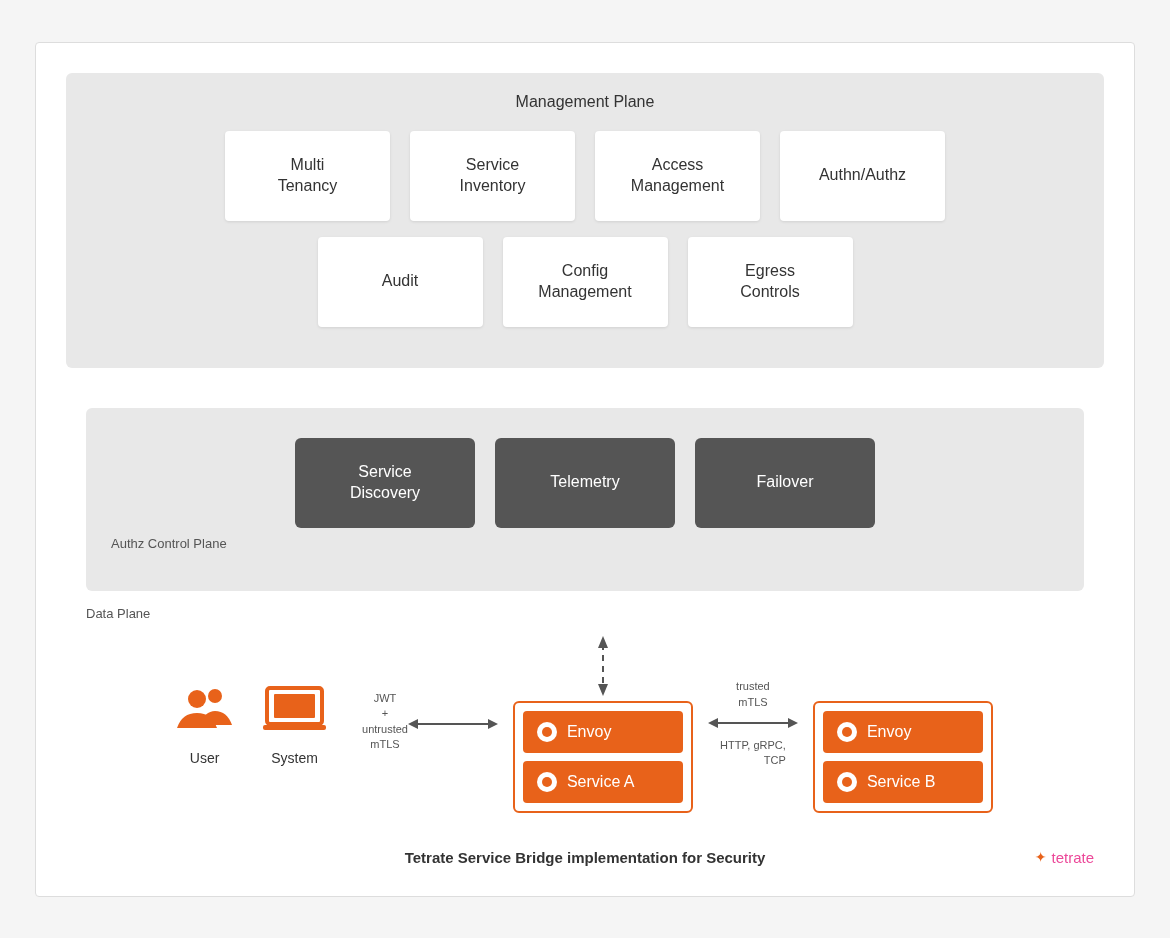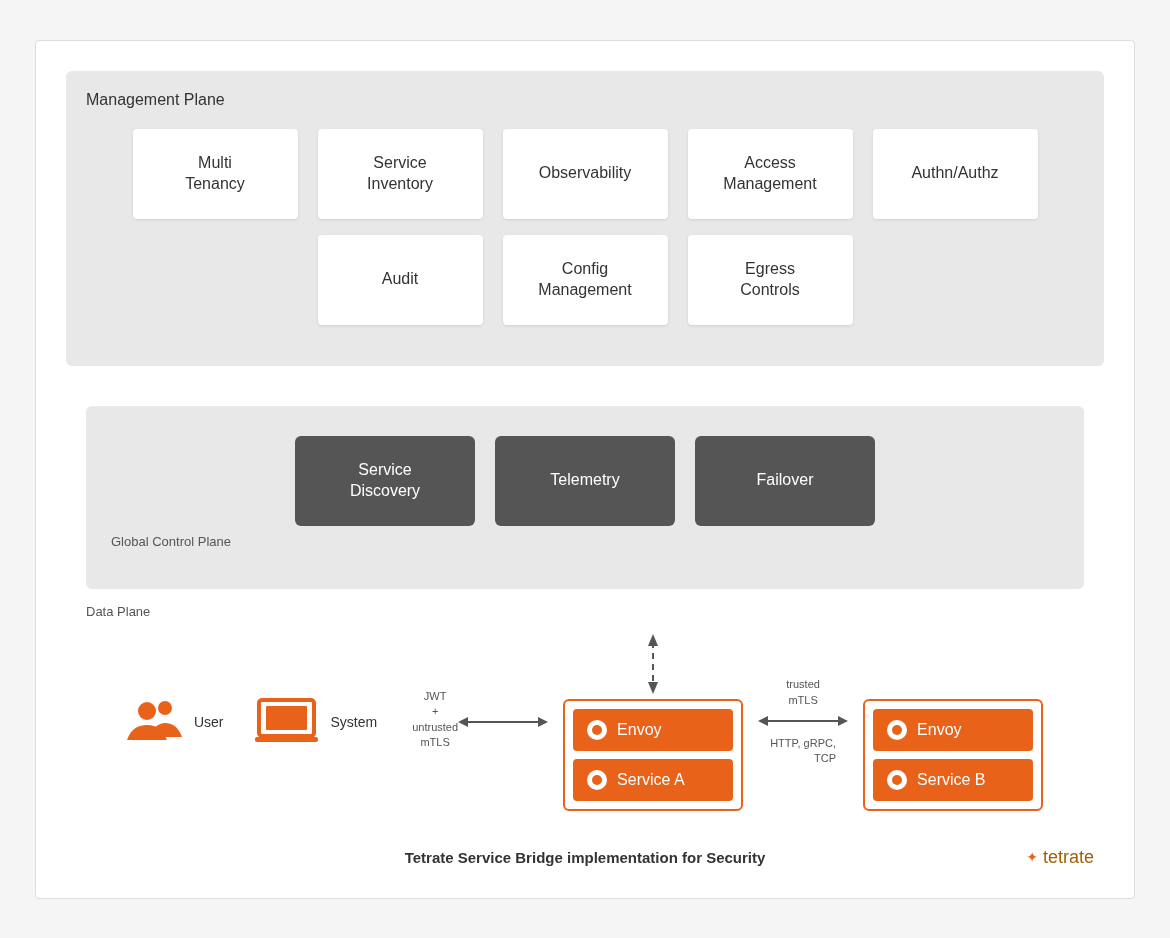--- a/index.html
+++ b/index.html
@@ -25,20 +25,21 @@
     
     .management-plane {
       background: #e8e8e8;
       border-radius: 6px;
       padding: 20px 20px 25px 20px;
       margin-bottom: 20px;
       position: relative;
     }
 
     .plane-label-top {
+      text-align: center;
       font-size: 16px;
       color: #333;
       margin-bottom: 20px;
     }
 
     .mgmt-row {
       display: flex;
       justify-content: center;
       gap: 20px;
       margin-bottom: 16px;
@@ -118,21 +119,21 @@
     .data-plane-content {
       display: flex;
       align-items: center;
       justify-content: center;
       gap: 0;
       position: relative;
     }
 
     .user-item {
       display: flex;
-      flex-direction: row;
+      flex-direction: column;
       align-items: center;
       gap: 12px;
     }
 
     .user-label {
       font-size: 14px;
       color: #333;
     }
 
     
@@ -256,41 +257,40 @@
 <body>
 
 <div class="main-container">
 
   <div class="management-plane">
     <div class="plane-label-top">Management Plane</div>
 
     <div class="mgmt-row">
       <div class="mgmt-box">Multi<br>Tenancy</div>
       <div class="mgmt-box">Service<br>Inventory</div>
-      <div class="mgmt-box">Observability</div>
       <div class="mgmt-box">Access<br>Management</div>
       <div class="mgmt-box">Authn/Authz</div>
     </div>
 
     <div class="mgmt-row">
       <div class="mgmt-box">Audit</div>
       <div class="mgmt-box">Config<br>Management</div>
       <div class="mgmt-box">Egress<br>Controls</div>
     </div>
   </div>
 
   <div class="lower-section">
 
     <div class="global-control-plane">
       <div class="gcp-boxes">
         <div class="gcp-box">Service<br>Discovery</div>
         <div class="gcp-box">Telemetry</div>
         <div class="gcp-box">Failover</div>
       </div>
-      <div class="gcp-label">Global Control Plane</div>
+      <div class="gcp-label">Authz Control Plane</div>
     </div>
 
     <div class="data-plane-section">
       <div class="data-plane-label">Data Plane</div>
 
       <div class="data-plane-content">
 
         <div style="position: relative; flex: 1; display: flex; justify-content: center; align-items: center; min-height: 160px;">
 
           <div style="display: flex; gap: 30px; align-items: flex-end; margin-right: 20px;">
@@ -378,18 +378,18 @@
       </div>
     </div>
   </div>
 
   <div class="footer">
     <div style="flex: 1;"></div>
     <div class="footer-title">Tetrate Service Bridge implementation for Security</div>
     <div style="flex: 1; display: flex; justify-content: flex-end;">
       <div class="tetrate-logo">
         <span style="color: #e8621a;">✦</span>
-        <span style="font-size: 18px; color: #a16207;">tetrate</span>
+        <span style="font-size: 15px; color: #ec4899;">tetrate</span>
       </div>
     </div>
   </div>
 
 </div>
 
 </body></html>

